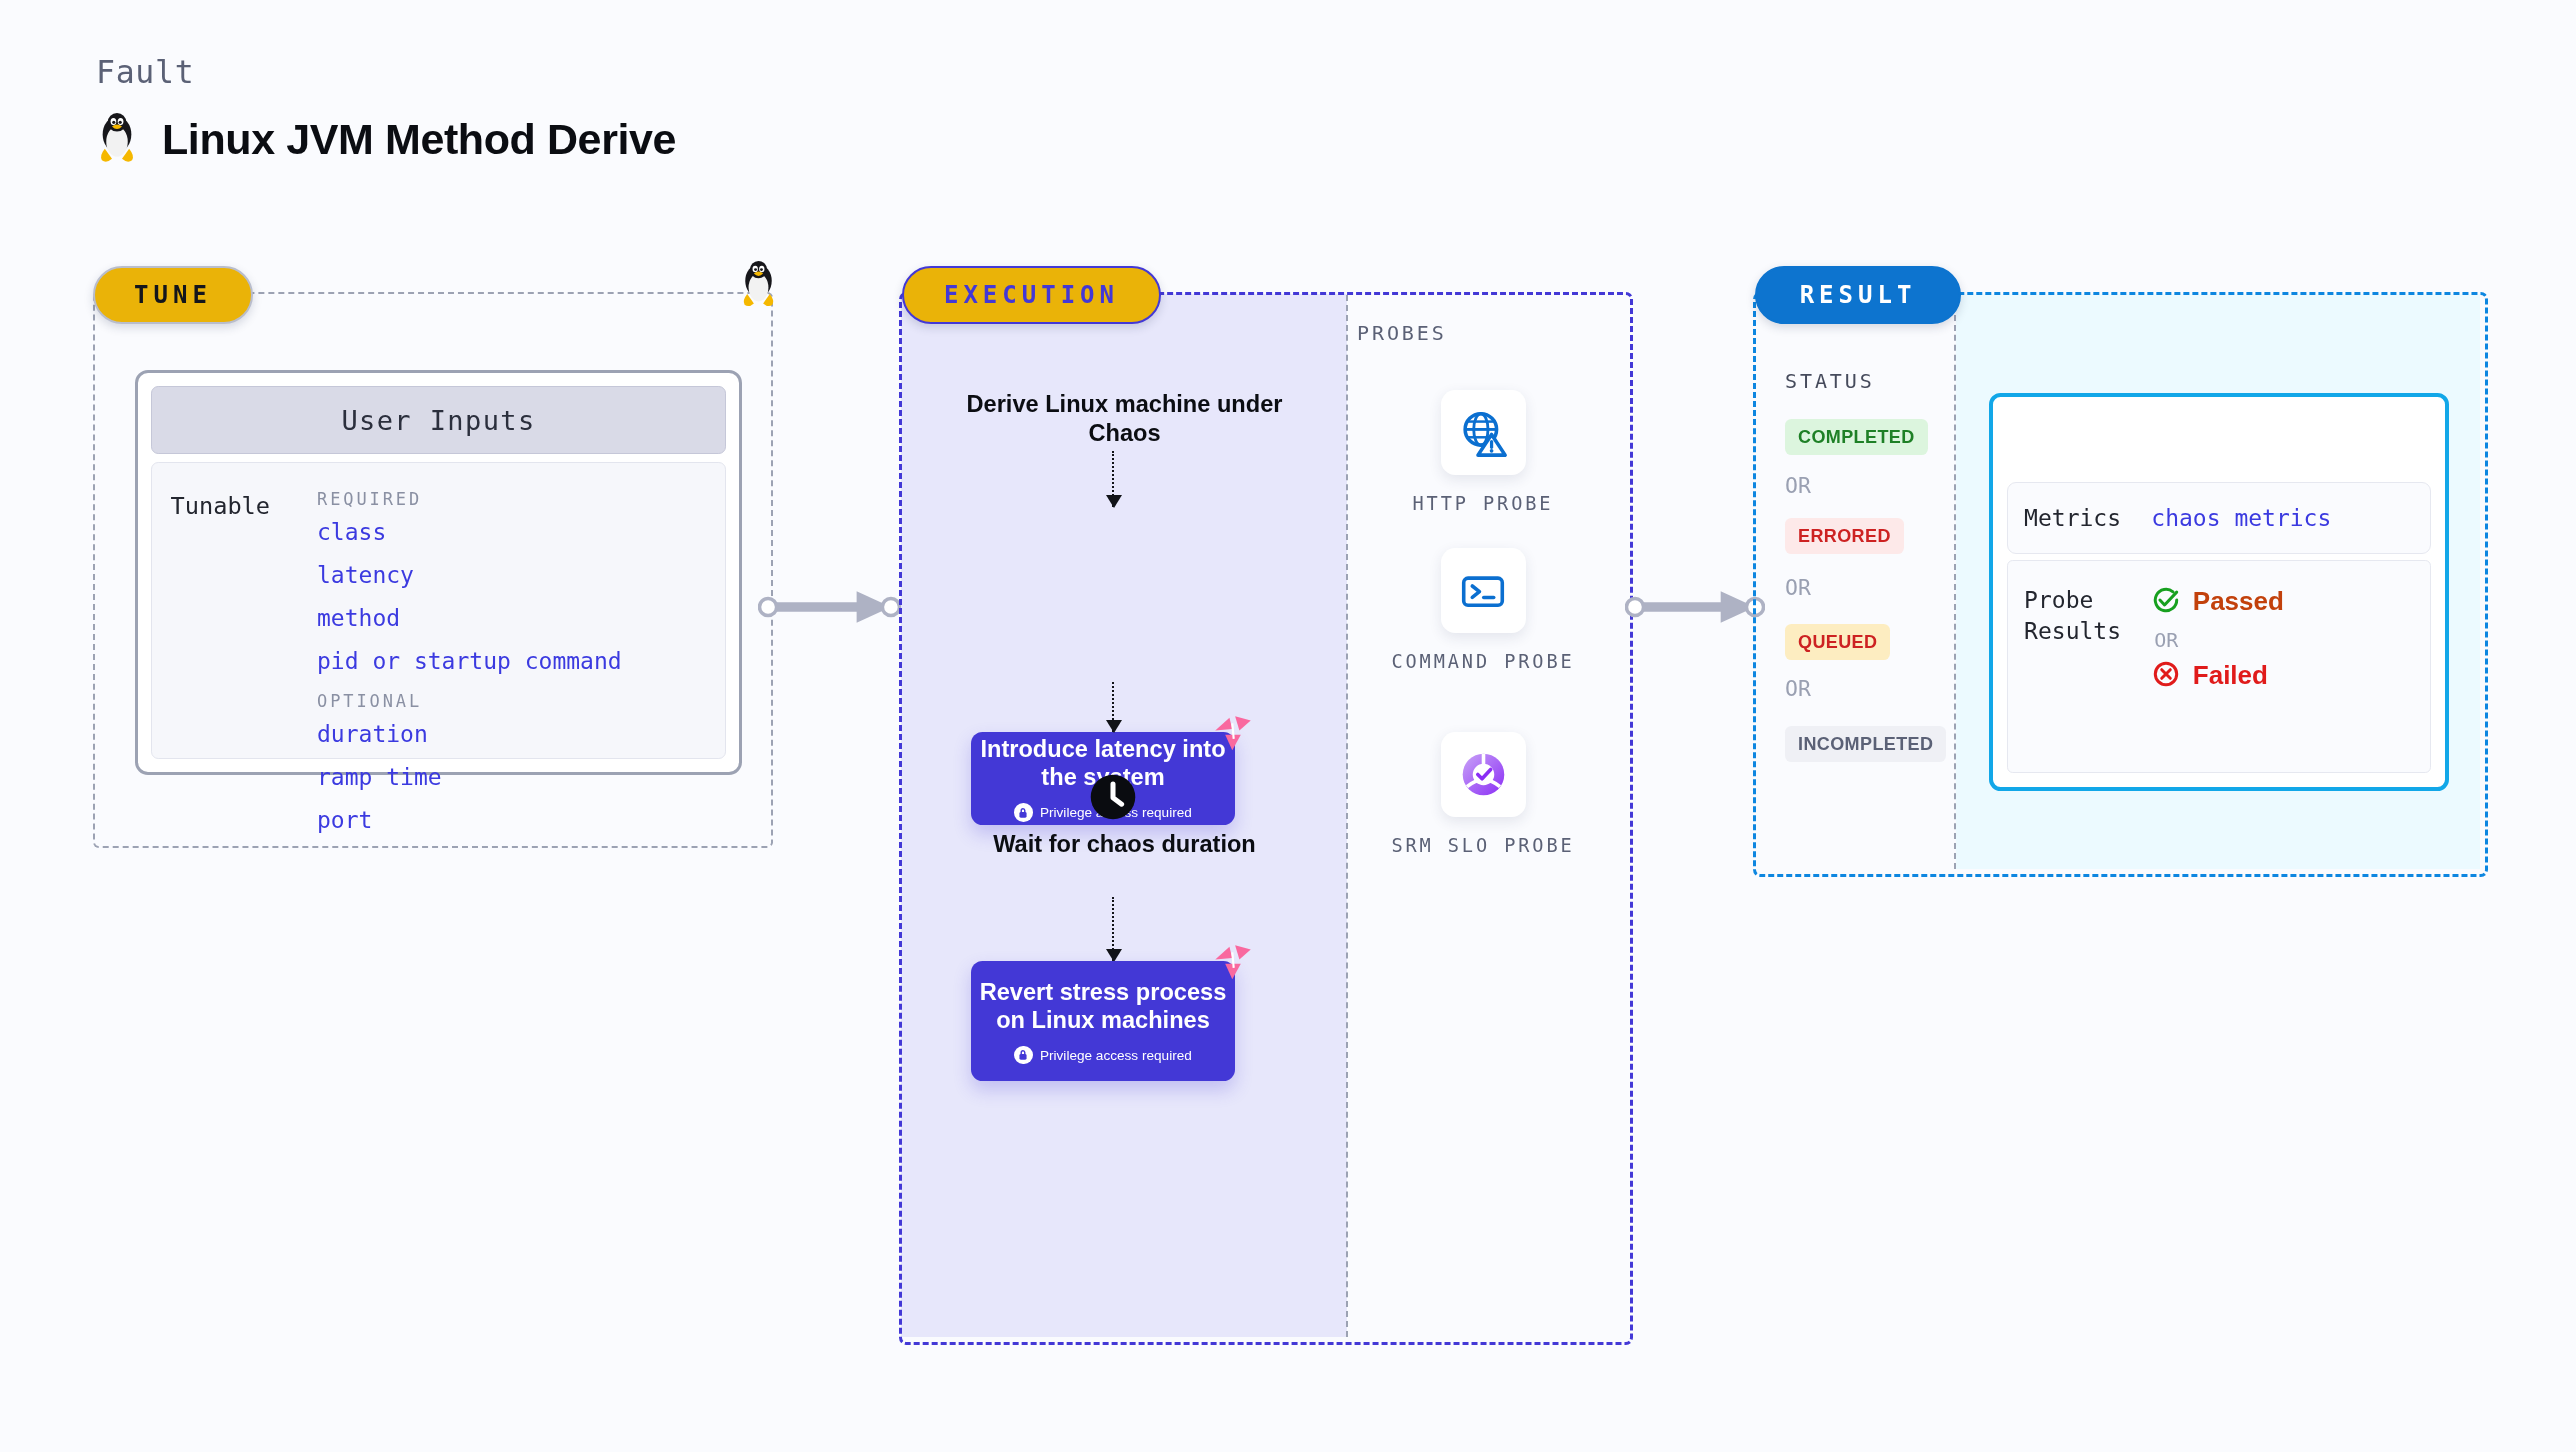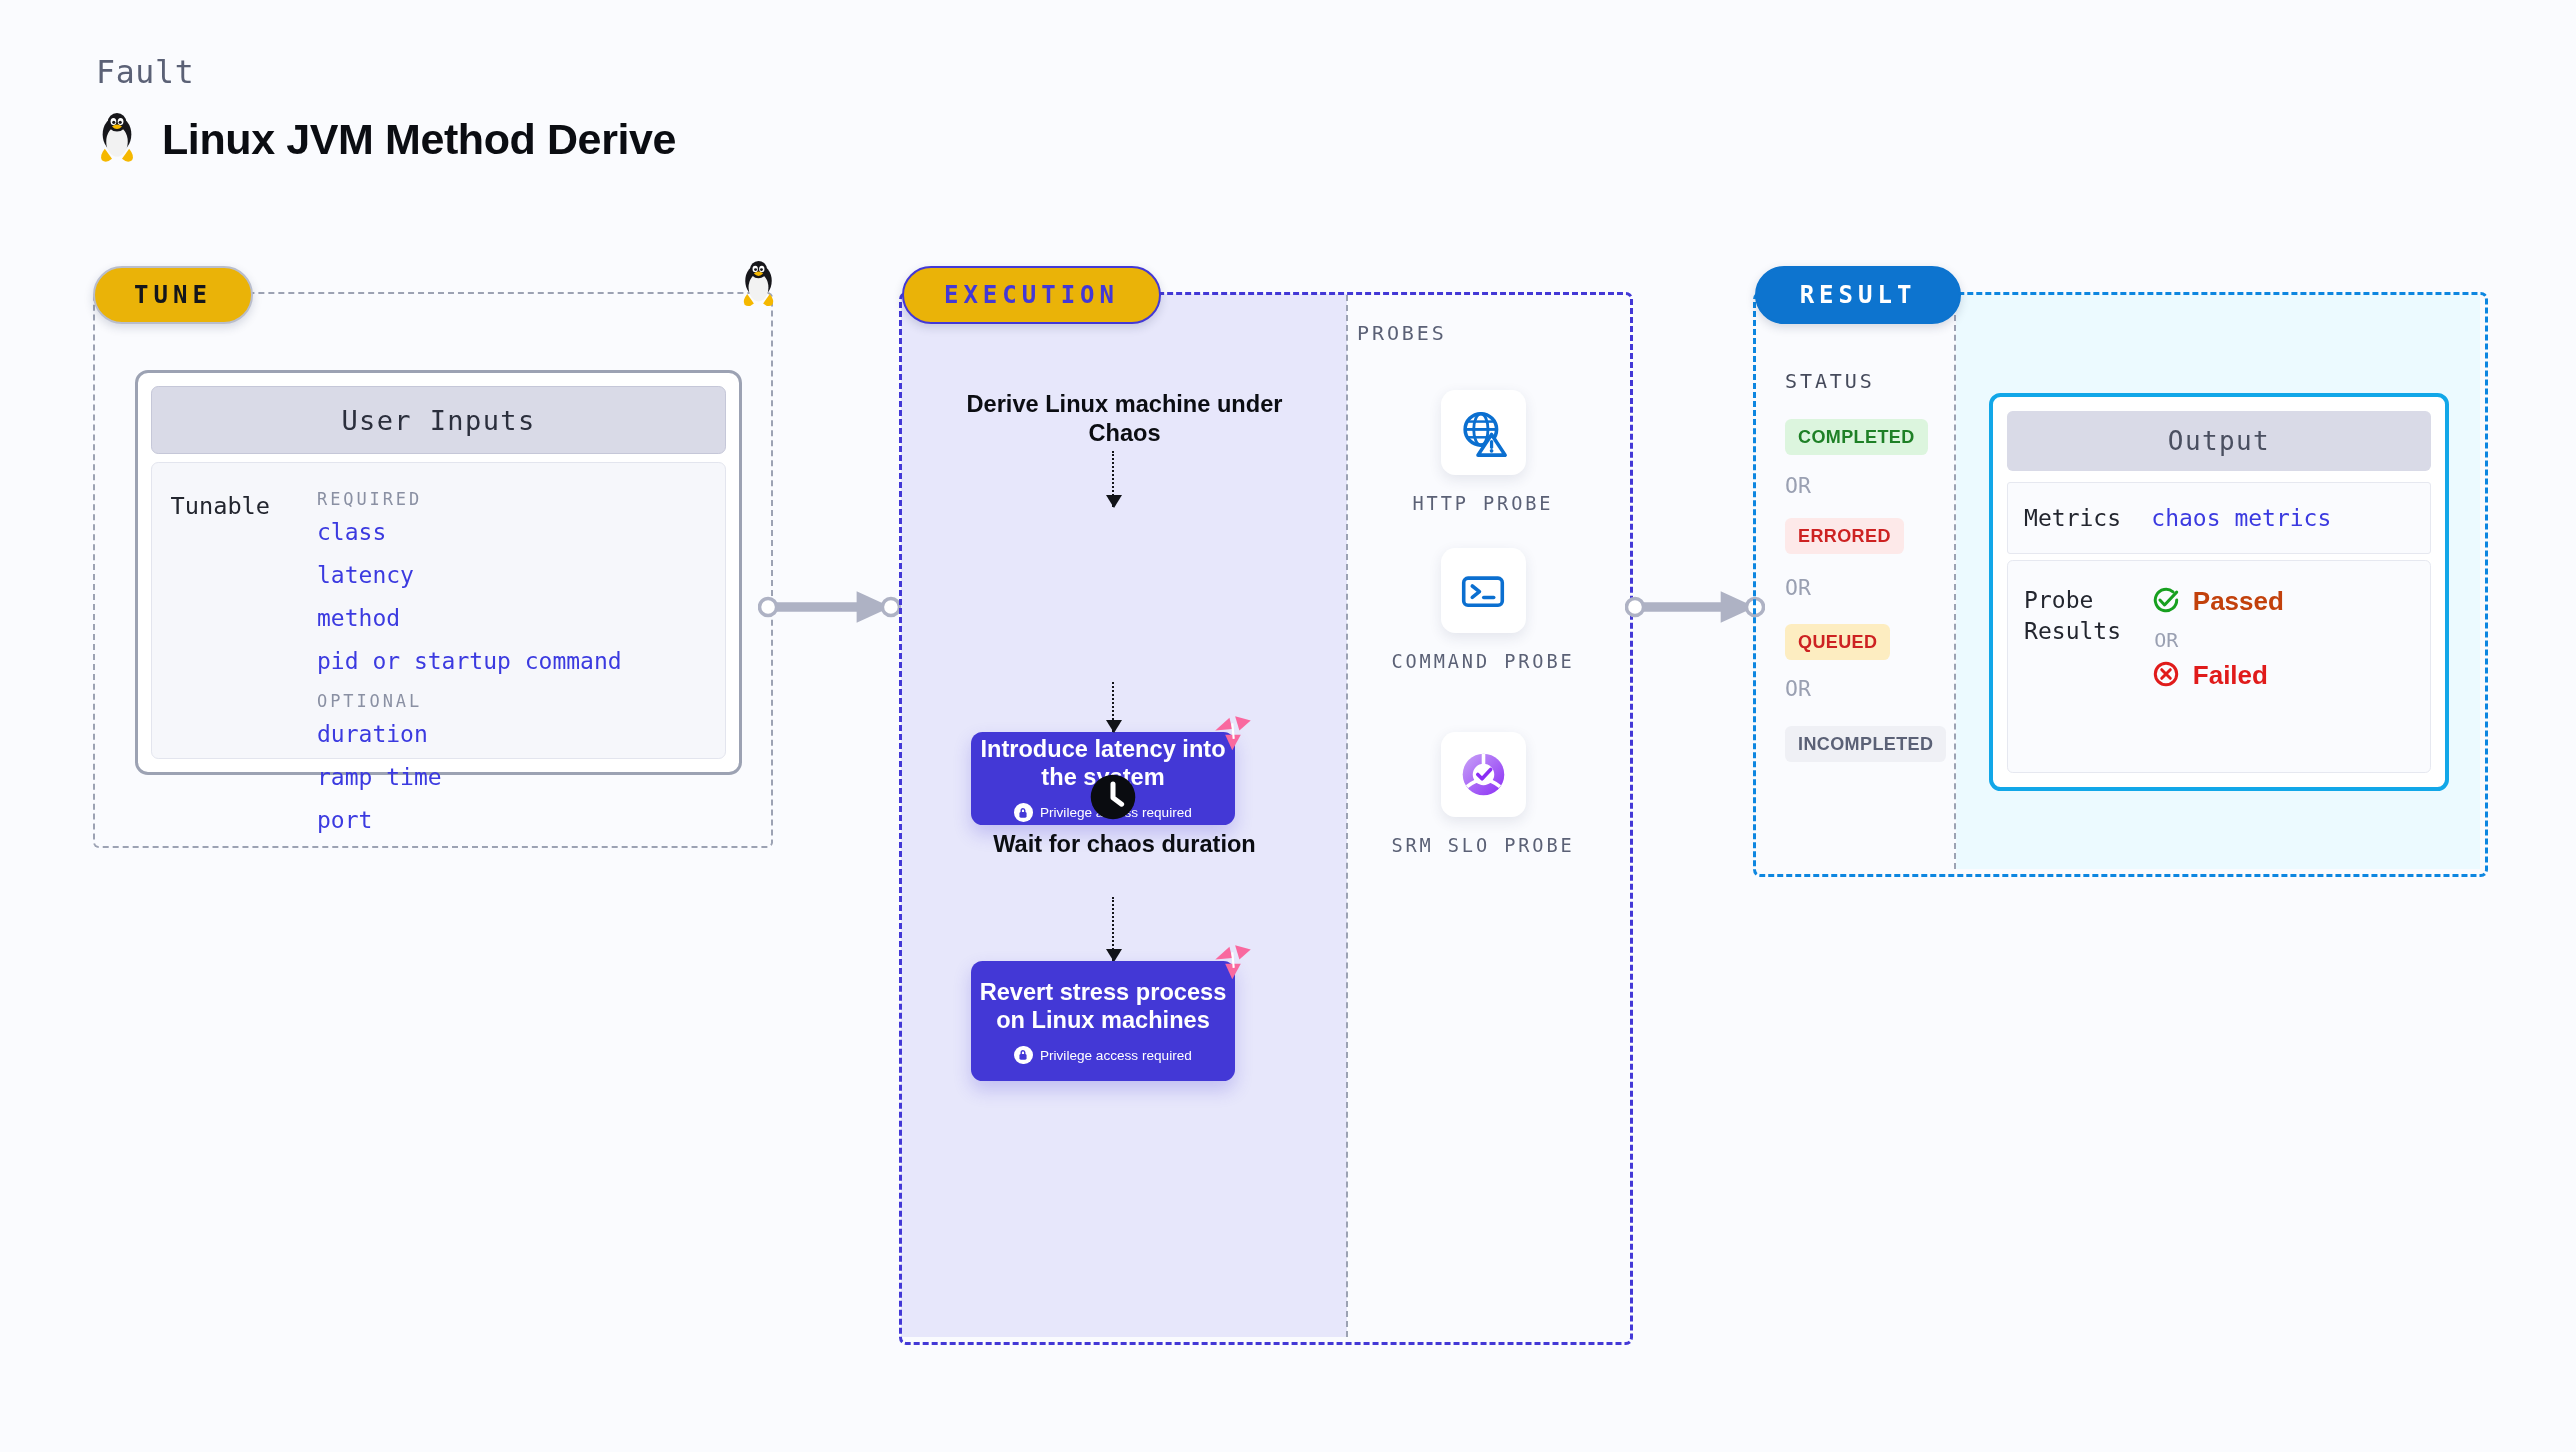--- a/index.html
+++ b/index.html
@@ -245,21 +245,21 @@
   }
   #output-header {
     position: absolute; left: 14.3px; top: 14.3px; right: 14.3px; height: 60px;
     background: #d9dae7; border-radius: 5.7px;
     display: flex; align-items: center; justify-content: center;
     font-family: "DejaVu Sans Mono", monospace;
     font-size: 26px; color: #4a4f60; letter-spacing: 1.4px;
   }
   #metrics-row {
     position: absolute; left: 14.3px; top: 85px; right: 14.3px; height: 70px;
-    background: #fafbfe; border: 1.4px solid #e6e8f0; border-radius: 3px;
+    background: #fafbfe; border: 1.4px solid #e6e8f0; border-radius: 9px;
     display: flex; align-items: center;
   }
   #metrics-label {
     width: 143px; padding-left: 15.8px; box-sizing: border-box;
     font-family: "DejaVu Sans Mono", monospace;
     font-size: 23px; color: #23262f;
   }
   #metrics-value {
     font-family: "DejaVu Sans Mono", monospace;
     font-size: 23px; color: #3b3ae0;
@@ -493,21 +493,20 @@
 
 <div class="status-chip" id="chip-completed">COMPLETED</div>
 <div class="status-or" id="or-1">OR</div>
 <div class="status-chip" id="chip-errored">ERRORED</div>
 <div class="status-or" id="or-2">OR</div>
 <div class="status-chip" id="chip-queued">QUEUED</div>
 <div class="status-or" id="or-3">OR</div>
 <div class="status-chip" id="chip-incompleted">INCOMPLETED</div>
 
 <div class="abs" id="output-card">
-  <div id="output-header">Output</div>
 
   <div id="metrics-row">
     <span id="metrics-label">Metrics</span>
     <span id="metrics-value">chaos metrics</span>
   </div>
 
   <div id="probe-results-row">
     <span id="probe-results-label">Probe Results</span>
     <span>
       <span class="verdict-row" id="verdict-passed">

